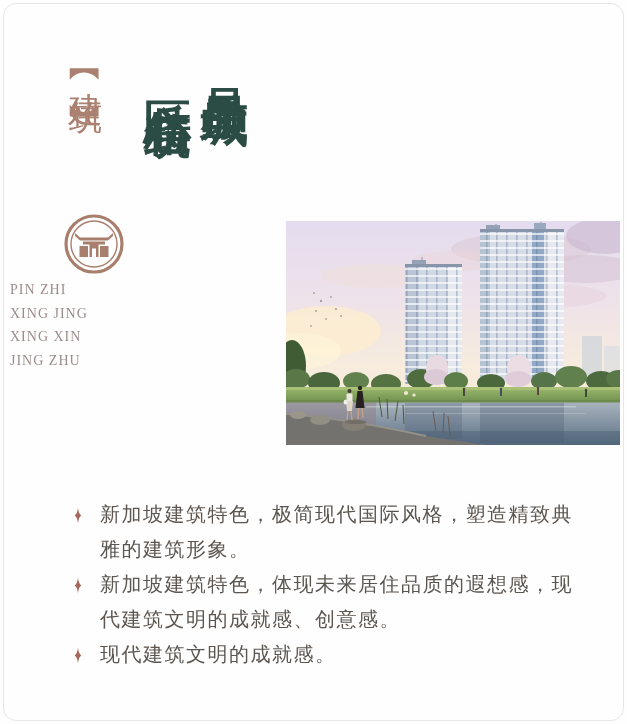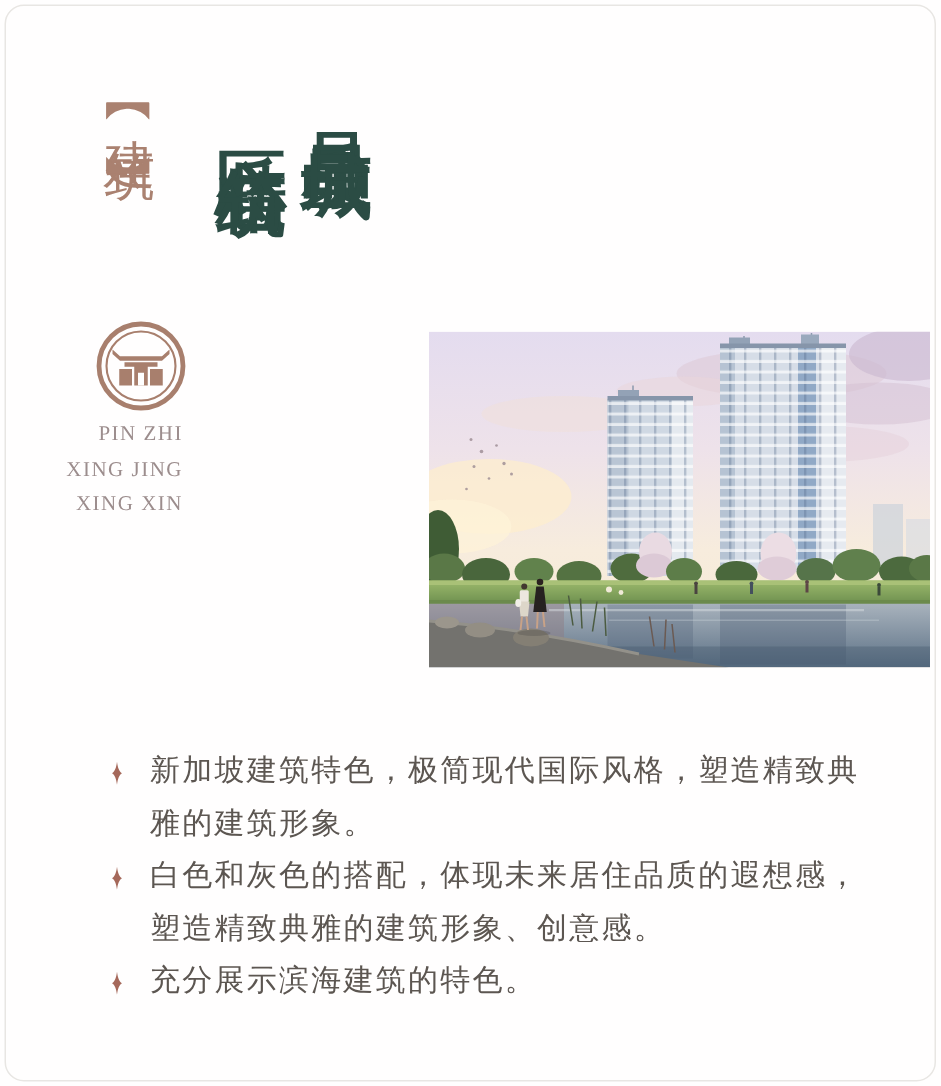--- a/index.html
+++ b/index.html
@@ -12,21 +12,21 @@
     border-radius:13px;pointer-events:none;
   }
   
   .brand-tag{
     position:absolute;left:62px;top:58px;height:160px;
     writing-mode:vertical-rl;text-orientation:mixed;
     font-size:34px;letter-spacing:8px;color:var(--brand_brown,#aa8170);
   }
   .seal{position:absolute;left:62px;top:212px;width:64px;height:64px;}
   .pinyin{
-    position:absolute;left:10px;top:278px;width:112px;text-align:right;
+    position:absolute;left:10px;top:278px;width:112px;text-align:left;
     font-size:14px;line-height:23.5px;letter-spacing:1px;
     color:var(--pinyin_gray,#9c8d8d);
   }
   .pinyin span{display:block;}
   
   .headline{
     position:absolute;left:140px;top:50px;height:240px;
     writing-mode:vertical-rl;text-orientation:mixed;
     font-family:"Liberation Sans","DejaVu Sans",sans-serif;font-weight:700;
     font-size:47px;line-height:57px;letter-spacing:4px;
@@ -66,20 +66,21 @@
         <rect x="27.5" y="32" width="9" height="13"></rect>
       </g>
       <rect x="30" y="36.5" width="4" height="8.5" fill="#ffffff"></rect>
     </svg>
   </div>
 
   <div class="pinyin">
     <span>PIN ZHI</span>
     <span>XING JING</span>
     <span>XING XIN</span>
+    <span>JING ZHU</span>
   </div>
 
   <div class="headline">
     <span class="hl-col">品质星城</span>
     <span class="hl-col hl-col-2">匠心精筑</span>
   </div>
 
   <div class="photo">
     <svg width="334" height="224" viewBox="0 0 334 224">
       <defs>
@@ -243,24 +244,24 @@
           </svg>
       </span>
       <p>新加坡建筑特色，极简现代国际风格，塑造精致典雅的建筑形象。</p>
     </li>
     <li class="feature">
       <span class="star">
         <svg width="16" height="17" viewBox="0 0 24 24">
             <path fill="#a5685a" d="M12 0.5 C12.9 6.8 13.9 9.8 17 12 C13.9 14.2 12.9 17.2 12 23.5 C11.1 17.2 10.1 14.2 7 12 C10.1 9.8 11.1 6.8 12 0.5 Z"></path>
           </svg>
       </span>
-      <p>白色和灰色的搭配，体现未来居住品质的遐想感，塑造精致典雅的建筑形象、创意感。</p>
+      <p>新加坡建筑特色，体现未来居住品质的遐想感，现代建筑文明的成就感、创意感。</p>
     </li>
     <li class="feature">
       <span class="star">
         <svg width="16" height="17" viewBox="0 0 24 24">
             <path fill="#a5685a" d="M12 0.5 C12.9 6.8 13.9 9.8 17 12 C13.9 14.2 12.9 17.2 12 23.5 C11.1 17.2 10.1 14.2 7 12 C10.1 9.8 11.1 6.8 12 0.5 Z"></path>
           </svg>
       </span>
-      <p>充分展示滨海建筑的特色。</p>
+      <p>现代建筑文明的成就感。</p>
     </li>
   </ul>
 </div>
 
 </body></html>

